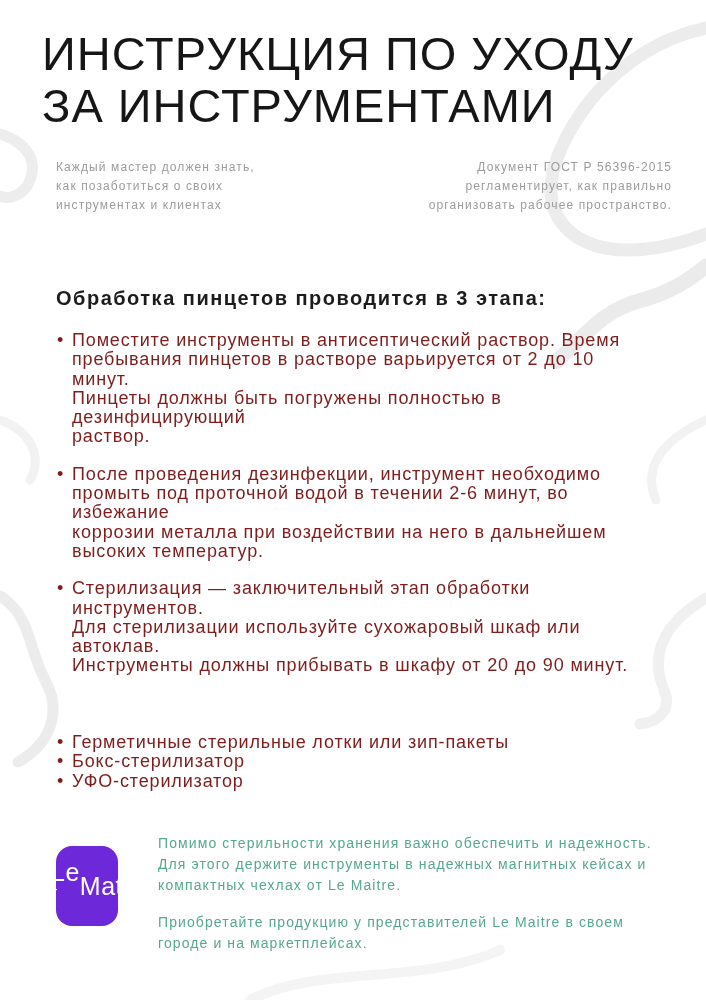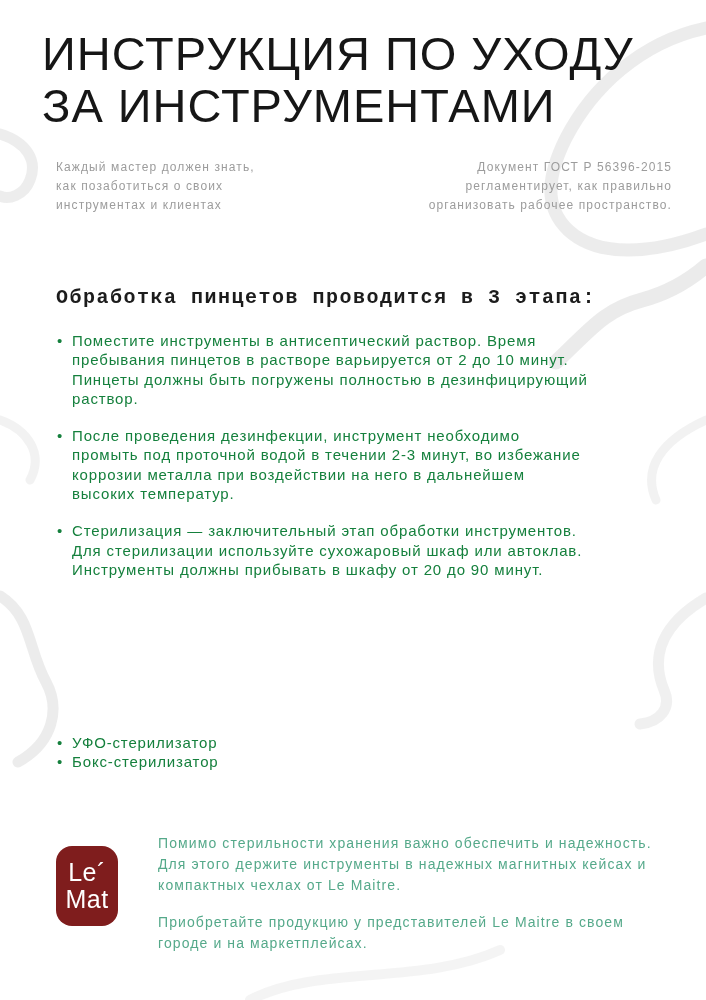--- a/index.html
+++ b/index.html
@@ -50,32 +50,31 @@
   }
   .intro-left { width: 329px; flex: 0 0 329px; }
   .intro-right { flex: 1; text-align: right; }
 
   .h2 {
     font-size: 20px;
     line-height: 26px;
     font-weight: 700;
     letter-spacing: 1.5px;
     color: #1c1c1c;
-    font-family: Liberation Mono, monospace;
   }
   .section1-heading { position: absolute; left: 56px; top: 285px; width: 620px; }
   .section2-heading { position: absolute; left: 56px; top: 633px; width: 630px; }
 
   ul.bullets {
     position: absolute;
     list-style: none;
-    font-size: 15px;
+    font-size: 18px;
     line-height: 19.3px;
     letter-spacing: 0.85px;
-    color: #15803d;
+    color: #7f1d1d;
   }
   ul.bullets li {
     position: relative;
     padding-left: 15px;
   }
   ul.bullets li::before {
     content: "\2022";
     position: absolute;
     left: 0;
     top: 0;
@@ -91,25 +90,25 @@
     top: 833px;
     width: 620px;
     display: flex;
     align-items: flex-start;
   }
   .logo {
     flex: 0 0 62px;
     width: 62px;
     height: 80px;
     margin-top: 13px;
-    background: #7f1d1d;
+    background: #6d28d9;
     border-radius: 16px;
     color: #ffffff;
     display: flex;
-    flex-direction: column;
+    flex-direction: row;
     align-items: center;
     justify-content: center;
     font-size: 25px;
     line-height: 27px;
     font-weight: 400;
     letter-spacing: 0.5px;
   }
   .footer-text {
     margin-left: 40px;
     font-size: 14px;
@@ -152,32 +151,33 @@
     </div>
 
     <h2 class="h2 section1-heading">Обработка пинцетов проводится в 3 этапа:</h2>
 
     <ul class="bullets list1">
       <li class="pre">Поместите инструменты в антисептический раствор. Время
 пребывания пинцетов в растворе варьируется от 2 до 10 минут.
 Пинцеты должны быть погружены полностью в дезинфицирующий
 раствор.</li>
       <li class="pre">После проведения дезинфекции, инструмент необходимо
-промыть под проточной водой в течении 2-3 минут, во избежание
+промыть под проточной водой в течении 2-6 минут, во избежание
 коррозии металла при воздействии на него в дальнейшем
 высоких температур.</li>
       <li class="pre">Стерилизация — заключительный этап обработки инструментов.
 Для стерилизации используйте сухожаровый шкаф или автоклав.
 Инструменты должны прибывать в шкафу от 20 до 90 минут.</li>
     </ul>
 
 
     <ul class="bullets list2">
+      <li>Герметичные стерильные лотки или зип-пакеты</li>
+      <li>Бокс-стерилизатор</li>
       <li>УФО-стерилизатор</li>
-      <li>Бокс-стерилизатор</li>
     </ul>
 
     <div class="footer">
       <div class="logo">
         <span>Le´</span>
         <span>Mat</span>
       </div>
       <div class="footer-text">
         <p class="p1 pre">Помимо стерильности хранения важно обеспечить и надежность.
 Для этого держите инструменты в надежных магнитных кейсах и

